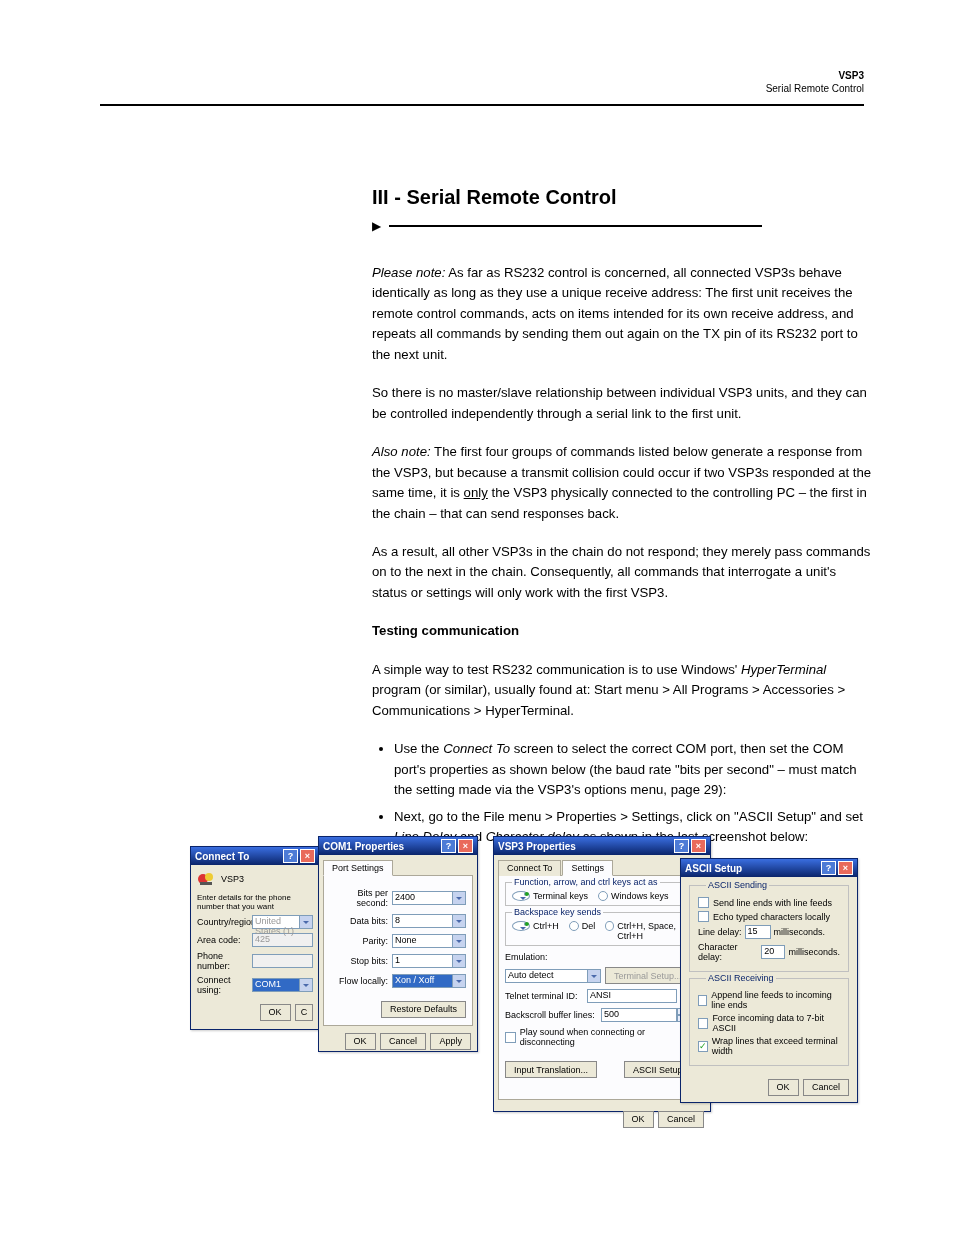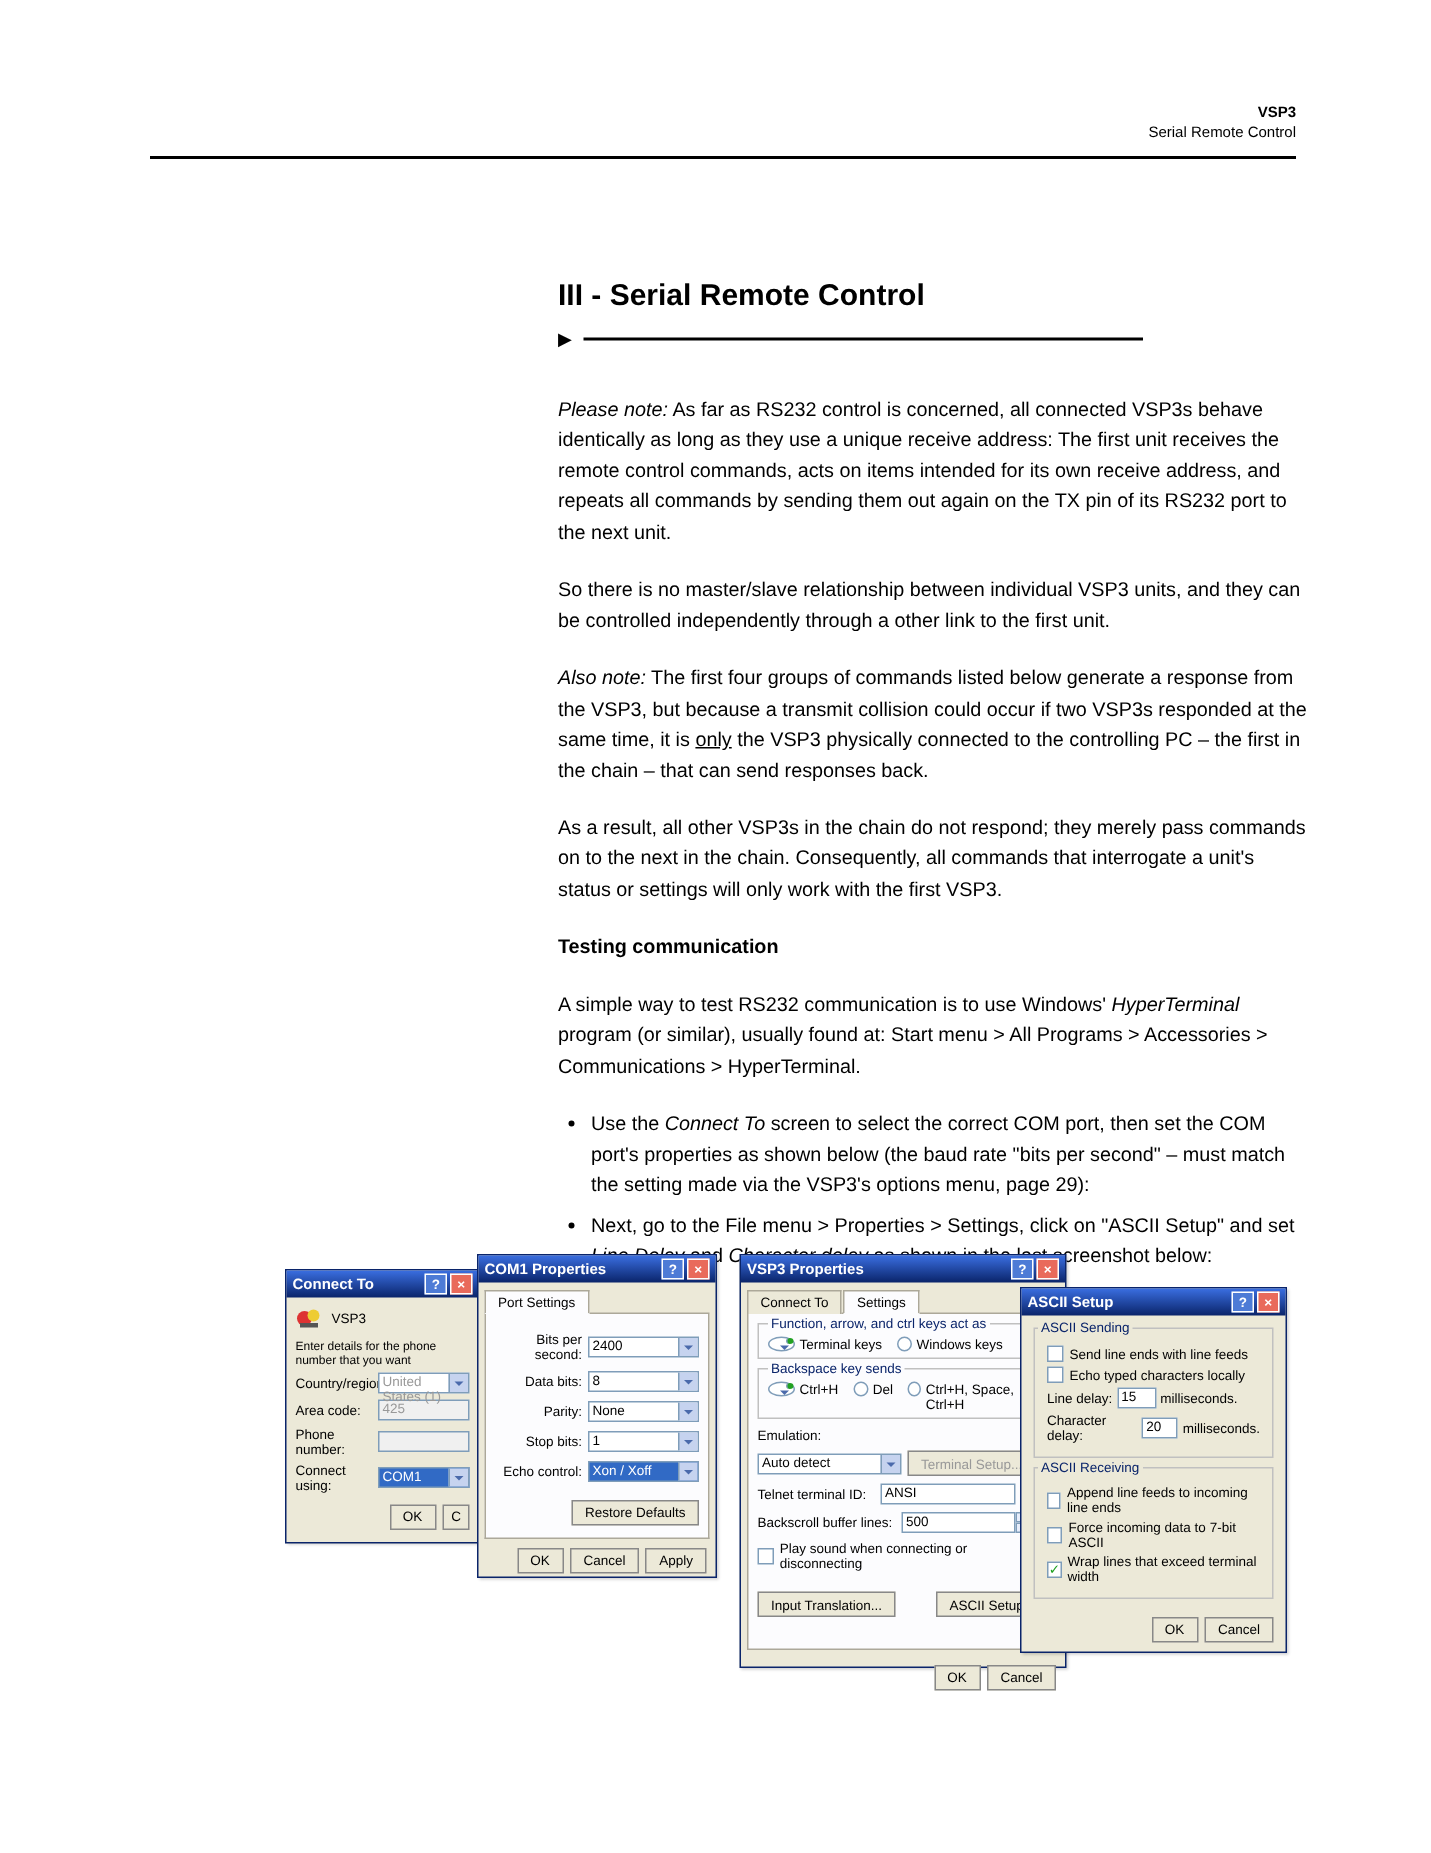--- a/index.html
+++ b/index.html
@@ -32,21 +32,21 @@
   .tbtn.help { background: #4d7bd6; }
   .fieldlbl { font-size: 9px; color: #000; }
   .inp { border: 1px solid #7f9db9; background: #fff; font-size: 9px; height: 14px; padding: 0 2px; }
   .inp.dis { background: #f0f0f0; color: #999; }
   .sel { border: 1px solid #7f9db9; background: #fff; font-size: 9px; height: 14px; position: relative; padding: 0 14px 0 2px; }
   .sel::after { content: ""; position: absolute; right: 0; top: 0; bottom: 0; width: 12px; background: #c6d3ef; border-left: 1px solid #7f9db9; }
   .sel::before { content: ""; position: absolute; right: 3px; top: 5px; border: 3px solid transparent; border-top-color: #4b6aab; z-index: 1; }
   .sel.hl { background: #316ac5; color: #fff; }
   .btn { background: #ece9d8; border: 1px solid #888; font-size: 9px; height: 17px; padding: 0 8px; display: inline-flex; align-items: center; justify-content: center; }
   .groupbox { border: 1px solid #c0c0c0; margin: 6px; padding: 8px 8px 6px; position: relative; }
-  .groupbox > .glbl { position: absolute; top: -6px; left: 2px; background: #ece9d8; font-size: 9px; color: #0a246a; padding: 0 2px; }
+  .groupbox > .glbl { position: absolute; top: -6px; left: 16px; background: #ece9d8; font-size: 9px; color: #0a246a; padding: 0 2px; }
   .chk { display: flex; align-items: center; gap: 4px; font-size: 9px; margin: 3px 0; }
   .chk .box { width: 11px; height: 11px; border: 1px solid #7f9db9; background: #fff; display: flex; align-items: center; justify-content: center; font-size: 9px; color: #21a121; }
   .rad { display: inline-flex; align-items: flex-start; gap: 3px; font-size: 9px; }
   .rad .o { width: 10px; height: 10px; border: 1px solid #7f9db9; border-radius: 50%; background: #fff; display: flex; align-items: center; justify-content: center; }
   .rad .o.sel::after { content: ""; width: 4px; height: 4px; background: #21a121; border-radius: 50%; }
   .tabstrip { display: flex; border-bottom: 1px solid #aca899; margin: 4px 4px 0; }
   .tab { font-size: 9px; padding: 2px 8px; border: 1px solid #aca899; border-bottom: none; background: #ece9d8; margin-right: 1px; position: relative; top: 1px; }
   .tab.active { background: #fcfcfe; border-bottom: 1px solid #fcfcfe; }
   .tabpanel { border: 1px solid #aca899; border-top: none; background: #fcfcfe; margin: 0 4px 4px; padding: 6px; }
 
@@ -102,21 +102,21 @@
   <div class="section-title">III - Serial Remote Control</div>
   <div class="section-rule">
     <span class="tri">▶</span>
     <span class="ln"></span>
   </div>
 
   <div class="body-block">
     <p>
       <em>Please note:</em><span> As far as RS232 control is concerned, all connected VSP3s behave identically as long as they use a unique receive address: The first unit receives the remote control commands, acts on items intended for its own receive address, and repeats all commands by sending them out again on the TX pin of its RS232 port to the next unit.</span>
     </p>
-    <p>So there is no master/slave relationship between individual VSP3 units, and they can be controlled independently through a other link to the first unit.</p>
+    <p>So there is no master/slave relationship between individual VSP3 units, and they can be controlled independently through a serial link to the first unit.</p>
     <p>
       <em>Also note:</em><span> The first four groups of commands listed below generate a response from the VSP3, but because a transmit collision could occur if two VSP3s responded at the same time, it is </span><u>only</u><span> the VSP3 physically connected to the controlling PC – the first in the chain – that can send responses back.</span>
     </p>
     <p>As a result, all other VSP3s in the chain do not respond; they merely pass commands on to the next in the chain. Consequently, all commands that interrogate a unit's status or settings will only work with the first VSP3.</p>
     <p><strong>Testing communication</strong></p>
     <p>
       <span>A simple way to test RS232 communication is to use Windows' </span><em>HyperTerminal</em><span> program (or similar), usually found at: Start menu &gt; All Programs &gt; Accessories &gt; Communications &gt; HyperTerminal.</span>
     </p>
     <ul>
       <li>
@@ -190,21 +190,21 @@
         </div>
       <div class="prow">
           <span class="fieldlbl">Parity:</span>
           <div class="sel"><span>None</span></div>
         </div>
       <div class="prow">
           <span class="fieldlbl">Stop bits:</span>
           <div class="sel"><span>1</span></div>
         </div>
       <div class="prow">
-          <span class="fieldlbl">Echo control:</span>
+          <span class="fieldlbl">Flow locally:</span>
           <div class="sel hl"><span>Xon / Xoff</span></div>
         </div>
       <div class="rd"><span class="btn">Restore Defaults</span></div>
     </div>
     <div class="btns">
       <span class="btn">OK</span>
       <span class="btn">Cancel</span>
       <span class="btn">Apply</span>
     </div>
   </div>

